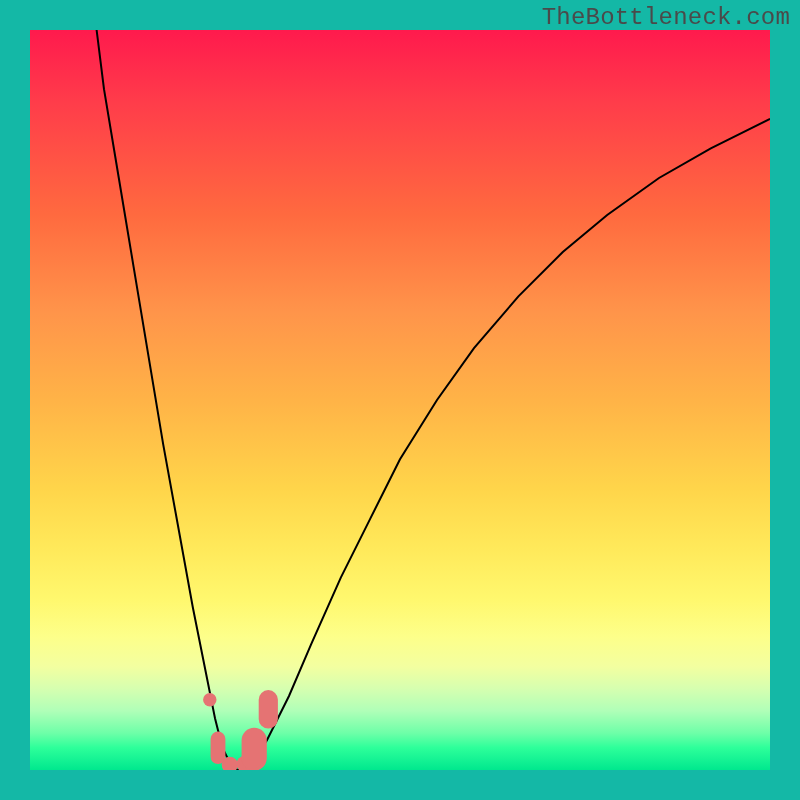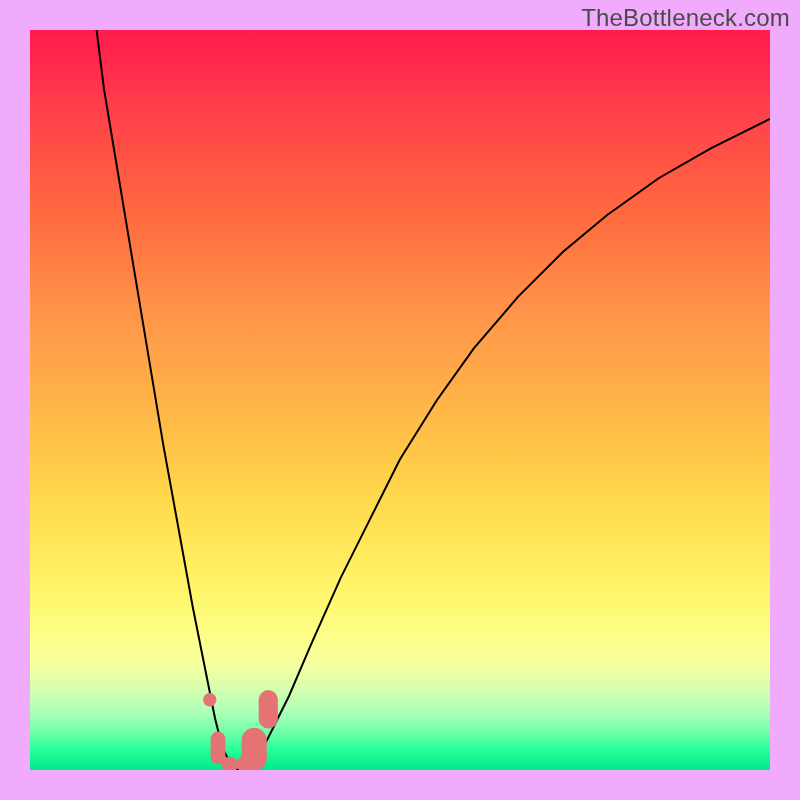--- a/index.html
+++ b/index.html
@@ -10,21 +10,22 @@
     background: #000;
     overflow: hidden;
     font-family: Arial, Helvetica, sans-serif;
   }
   .frame {
     position: absolute;
     left: 0;
     top: 0;
     width: 800px;
     height: 800px;
-    background: #f0abfc;
+    background: #14b8a6;
+    font-family: Liberation Mono, monospace;
   }
   .plot-area {
     position: absolute;
     left: 30px;
     top: 30px;
     width: 740px;
     height: 740px;
     background: linear-gradient(
       to bottom,
       #ff1a4d 0%,

